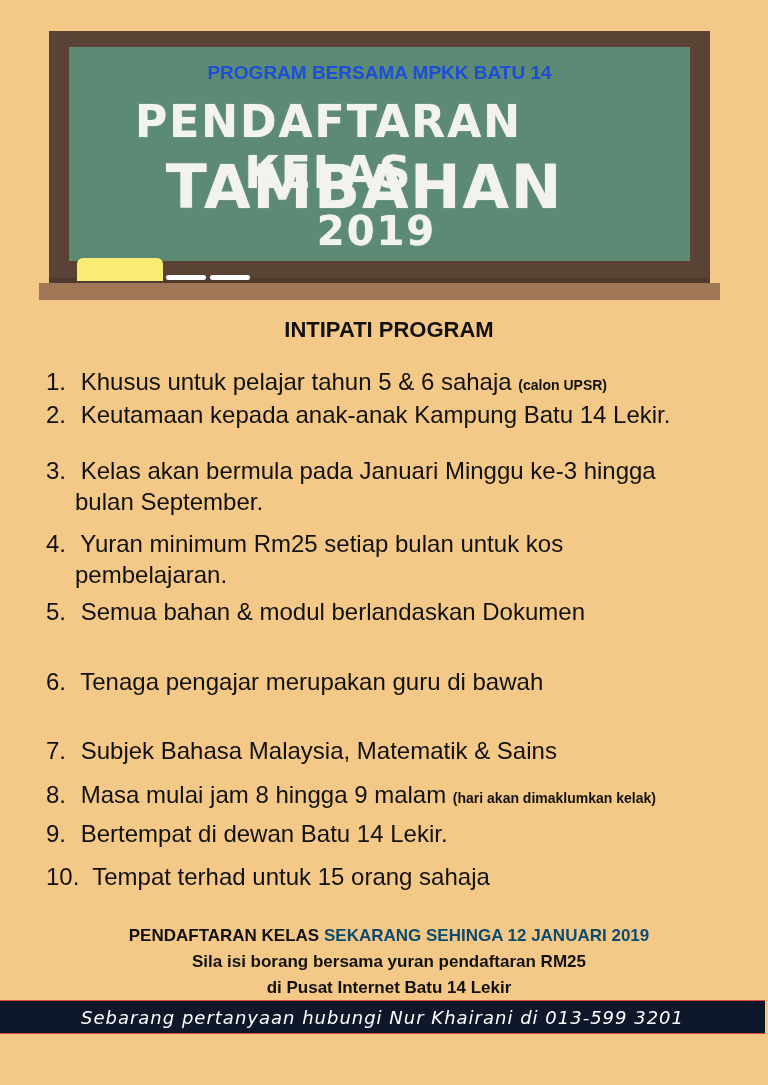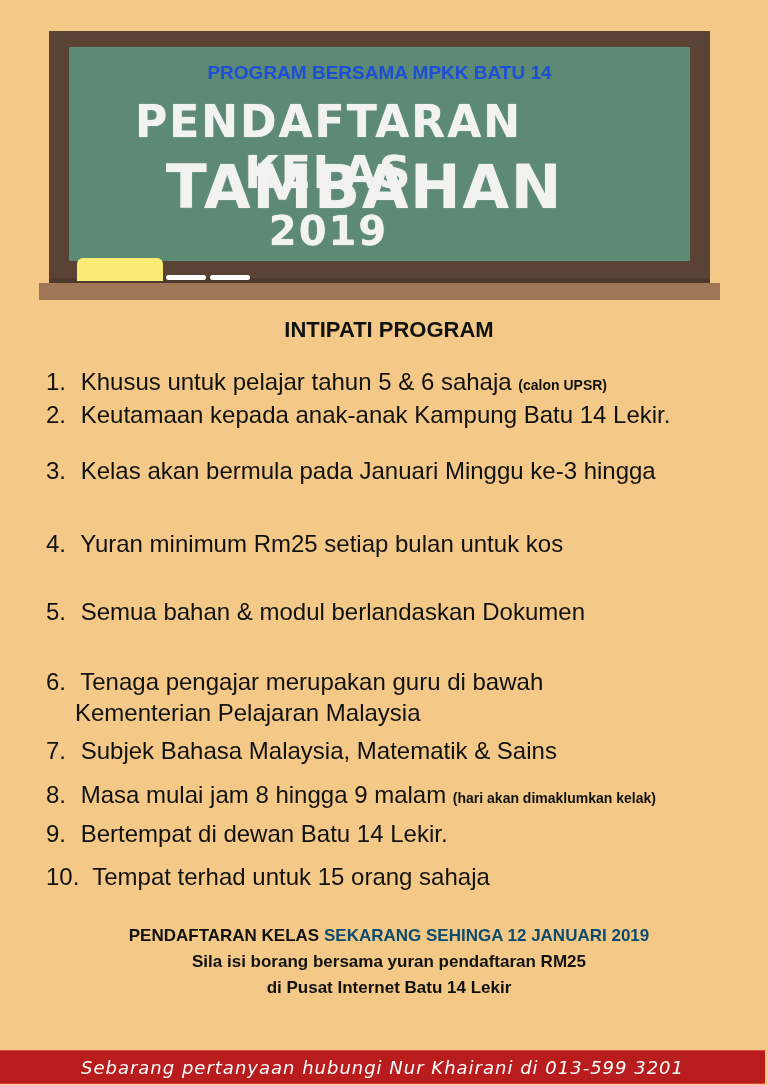--- a/index.html
+++ b/index.html
@@ -41,43 +41,43 @@
       letter-spacing: 0px;
     }
     .board-title {
       position: absolute; left: 69px; width: 519px; text-align: center;
       color: #f2f2ee; font-family: "DejaVu Sans", sans-serif; font-weight: bold;
       letter-spacing: 2px;
       text-shadow: 0 0 1px #e6e6e6;
     }
     .bt1 { top: 96px; font-size: 44px; }
     .bt2 { top: 152px; font-size: 60px; margin-left: 36px; }
-    .bt3 { top: 208px; font-size: 40px; }
+    .bt3 { top: 208px; font-size: 40px; padding-left: 48px; }
 
     .heading {
       position: absolute; left: 0; width: 778px; top: 317px;
       text-align: center; font-weight: bold; font-size: 22px;
     }
     .item {
       position: absolute; left: 46px; font-size: 24px; line-height: 31px;
       white-space: nowrap;
     }
     .item .num { display: inline-block; min-width: 28px; }
     .item .wrap { display: block; padding-left: 29px; }
     .item .note { font-size: 14px; font-weight: bold; }
 
     .footer-line {
       position: absolute; left: 0; width: 778px; text-align: center;
       font-weight: bold; font-size: 17px;
     }
     .red { color: #0c4a6e; }
 
     .banner {
-      position: absolute; left: 0; top: 1050px; width: 765px; height: 32px;
-      background: #b91c1c; border-top: 1px solid #d94a3e; border-bottom: 1px solid #d94a3e;
+      position: absolute; left: 0; top: 1000px; width: 765px; height: 32px;
+      background: #0f172a; border-top: 1px solid #d94a3e; border-bottom: 1px solid #d94a3e;
     }
     .banner-text {
       position: absolute; left: 0; width: 765px; top: 6px; text-align: center;
       color: #fff; font-style: italic; font-size: 18px; letter-spacing: 1px;
       font-family: "DejaVu Sans", sans-serif;
     }
   </style>
 </head>
 <body>
 
@@ -103,33 +103,34 @@
     <span>Khusus untuk pelajar tahun 5 &amp; 6 sahaja</span>
     <span class="note">(calon UPSR)</span>
   </div>
   <div class="item" style="top:399px">
     <span class="num">2.</span>
     <span>Keutamaan kepada anak-anak Kampung Batu 14 Lekir.</span>
   </div>
   <div class="item" style="top:455px">
     <span class="num">3.</span>
     <span>Kelas akan bermula pada Januari Minggu ke-3 hingga</span>
+    <span class="wrap">bulan September.</span>
   </div>
   <div class="item" style="top:528px">
     <span class="num">4.</span>
     <span>Yuran minimum Rm25 setiap bulan untuk kos</span>
+    <span class="wrap">pembelajaran.</span>
   </div>
   <div class="item" style="top:596px">
     <span class="num">5.</span>
     <span>Semua bahan &amp; modul berlandaskan Dokumen</span>
   </div>
   <div class="item" style="top:666px">
     <span class="num">6.</span>
     <span>Tenaga pengajar merupakan guru di bawah</span>
-    <span class="wrap">Kementerian Pelajaran Malaysia</span>
   </div>
   <div class="item" style="top:735px">
     <span class="num">7.</span>
     <span>Subjek Bahasa Malaysia, Matematik &amp; Sains</span>
   </div>
   <div class="item" style="top:779px">
     <span class="num">8.</span>
     <span>Masa mulai jam 8 hingga 9 malam</span>
     <span class="note">(hari akan dimaklumkan kelak)</span>
   </div>

